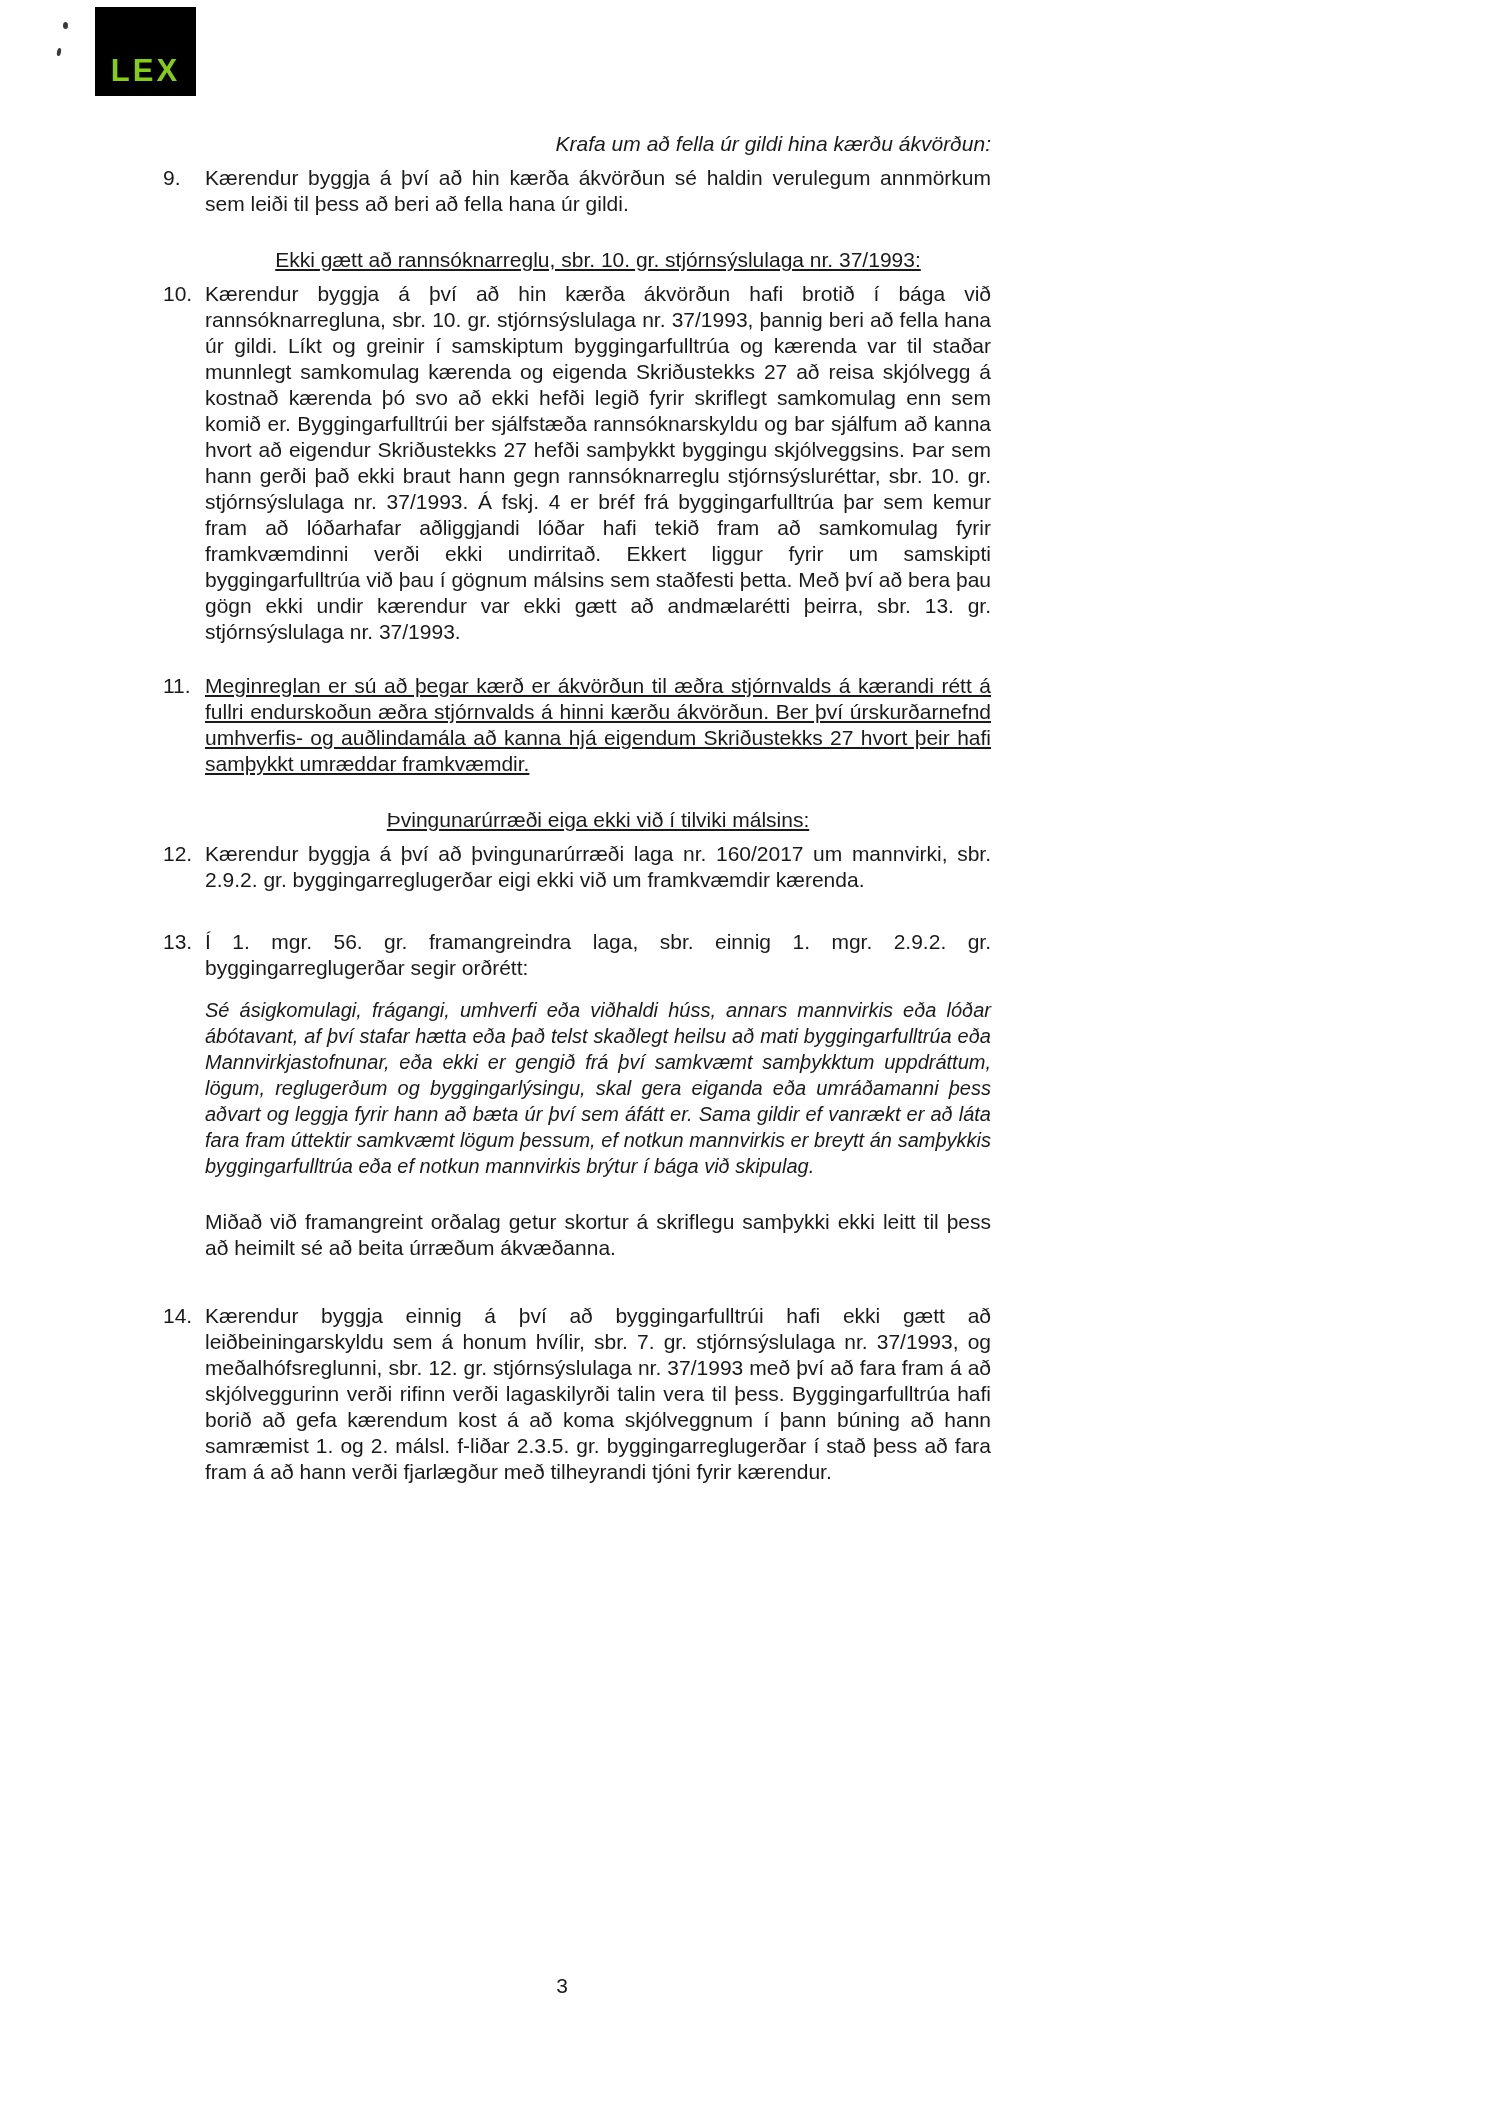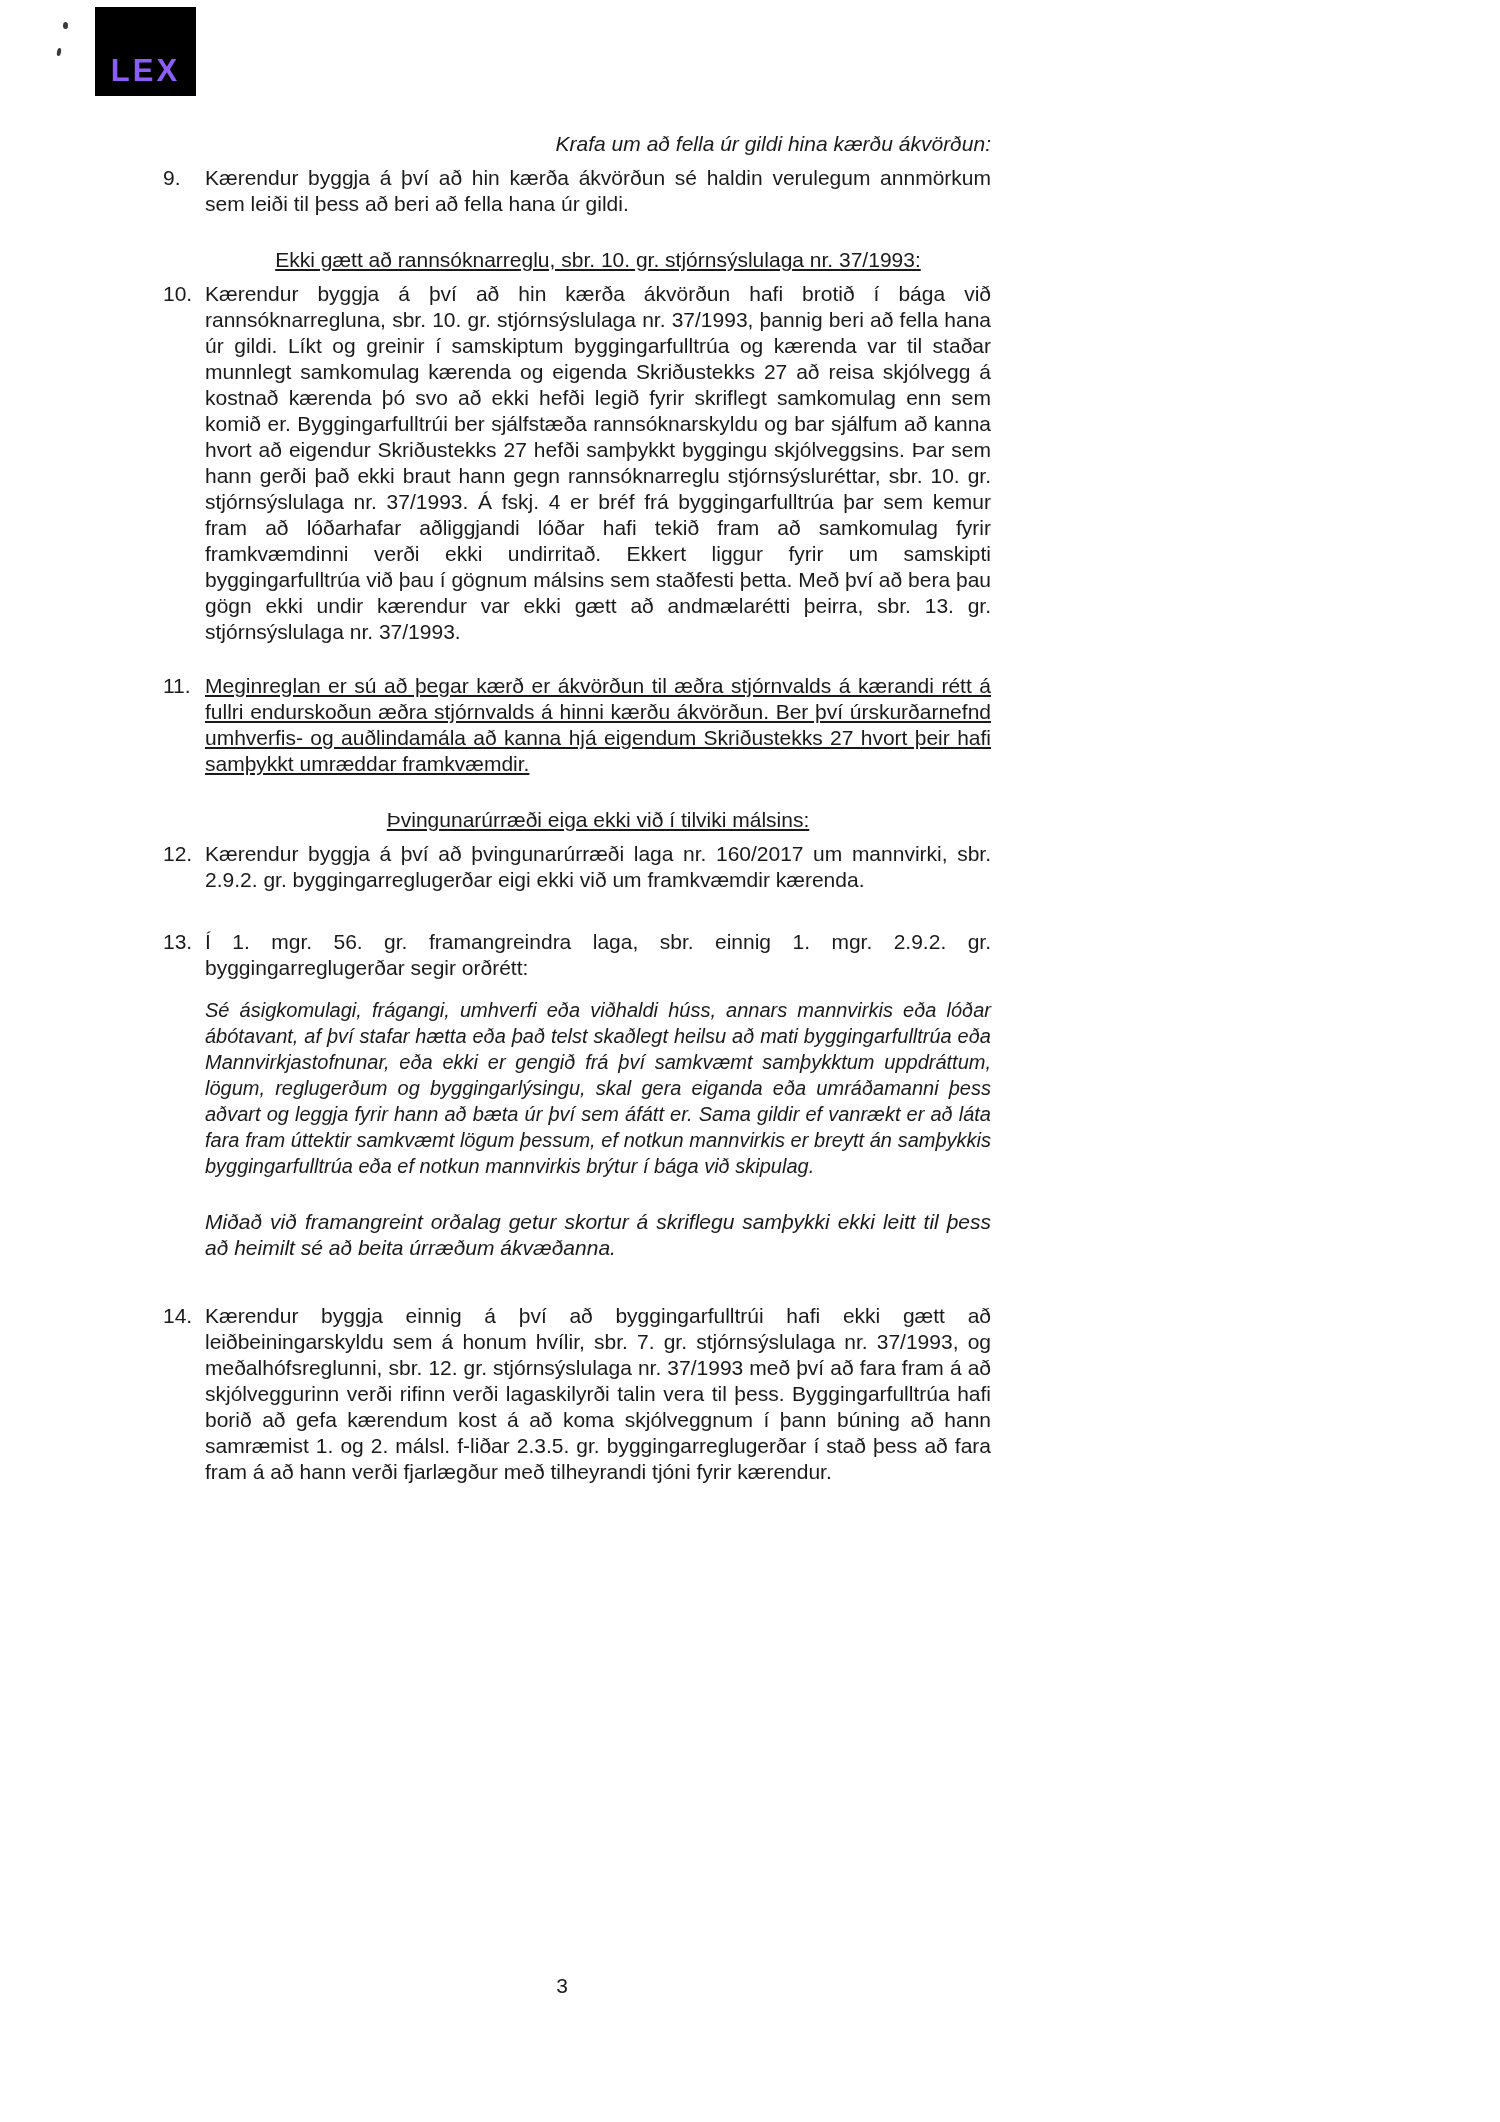--- a/index.html
+++ b/index.html
@@ -26,21 +26,21 @@
     left: 95px;
     top: 7px;
     width: 101px;
     height: 89px;
     background: #000000;
     display: flex;
     align-items: flex-end;
     justify-content: center;
   }
   .logo-text {
-    color: #8b5cf6;
+    color: #84cc16;
     font-weight: bold;
     font-size: 31px;
     letter-spacing: 3px;
     line-height: 1;
     padding-bottom: 10px;
   }
   .content {
     position: absolute;
     left: 133px;
     top: 131px;
@@ -75,21 +75,20 @@
   .mb-item12 { margin-bottom: 36px; }
   .mb-intro13 { margin-bottom: 3px; }
   .quote {
     margin: 16px 0 0 72px;
     font-style: italic;
     font-size: 20px;
     line-height: 26px;
   }
   .after-quote {
     margin: 30px 0 42px 72px;
-    font-style: italic;
   }
   .page-number {
     position: absolute;
     left: 133px;
     width: 858px;
     top: 1974px;
     text-align: center;
     font-size: 21px;
   }
 </style>

